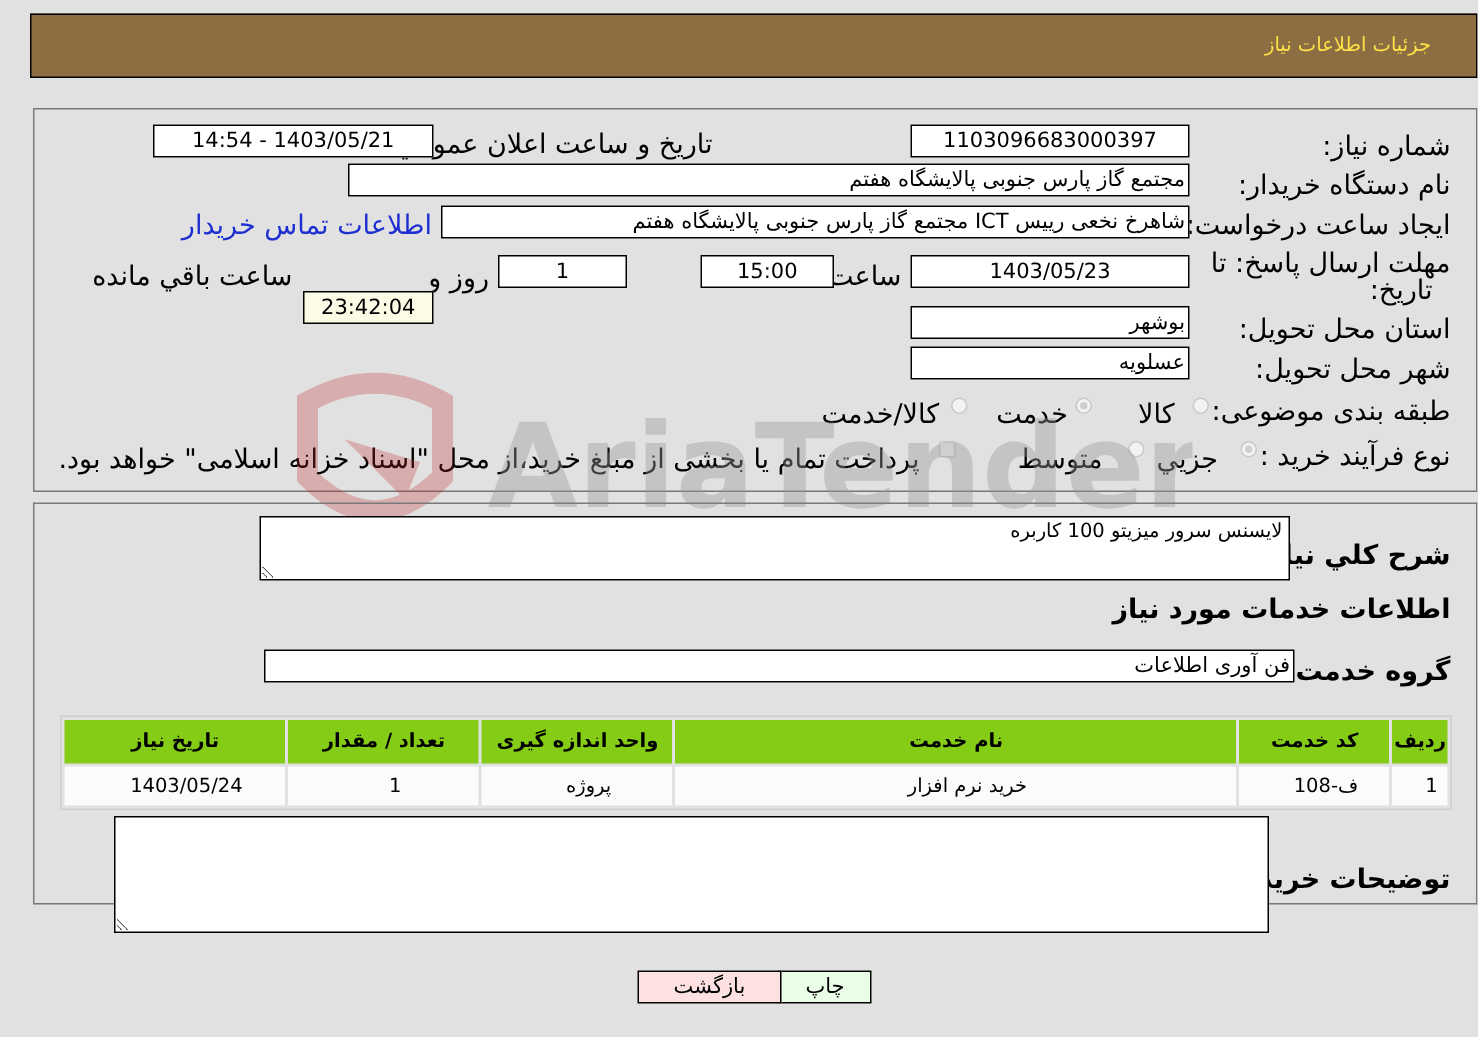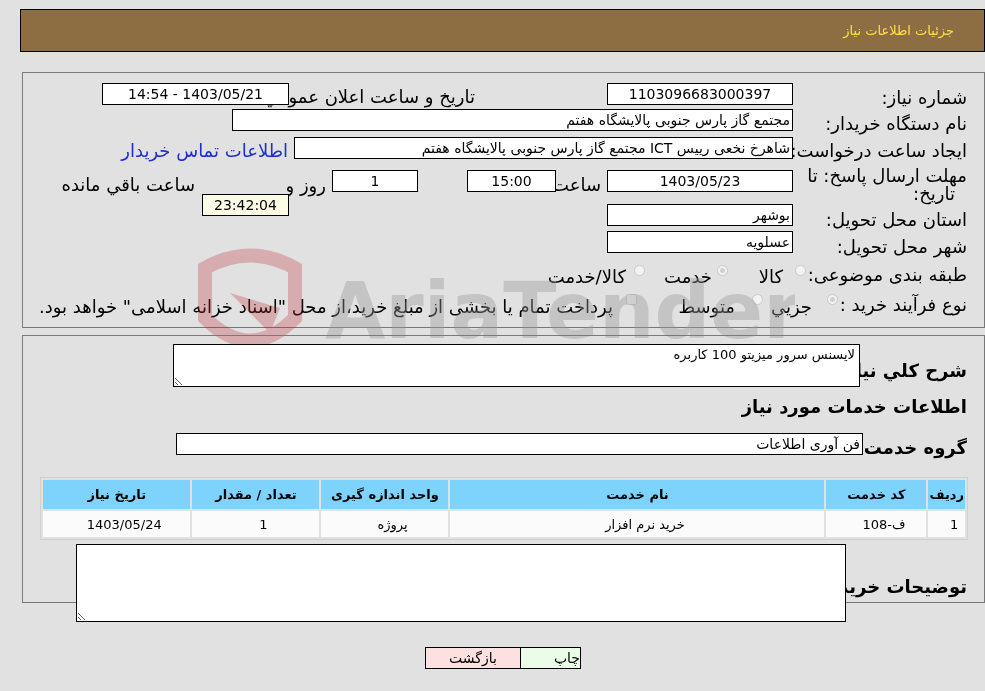--- a/index.html
+++ b/index.html
@@ -50,21 +50,21 @@
   textarea.ta {
     position: absolute; resize: both; border: 1px solid #000; background: #fff;
     box-sizing: border-box; font-family: "DejaVu Sans", sans-serif; font-size: 13px;
     direction: rtl; padding: 2px 4px; margin: 0;
   }
   table.grid {
     position: absolute; left: 40px; top: 477px; width: 928px; border-collapse: separate;
     border-spacing: 2px; background: #e1e1e1; border: 1px solid #cfcfcf; direction: rtl;
   }
   table.grid th {
-    background: #7dd3fc; font-weight: bold; font-size: 13px; height: 27px; 
+    background: #84cc16; font-weight: bold; font-size: 13px; height: 27px; 
     font-family: "DejaVu Sans", sans-serif;
   }
   table.grid td { background: #fbfbfb; height: 24px; text-align: center; font-size: 13px; padding-left: 16px; }
   .btn {
     position: absolute; height: 22px; border: 1px solid #000; box-sizing: border-box;
     font-size: 14px; text-align: center; line-height: 20px; cursor: pointer;
   }
   .watermark { position: absolute; left: 195px; top: 238px; width: 600px; height: 130px; pointer-events: none; }
 </style>
 </head>
@@ -158,14 +158,14 @@
       <td>پروژه</td>
       <td>1</td>
       <td>1403/05/24</td>
     </tr>
   </tbody>
 </table>
 
 <span class="lbl bold" style="right:18px; top:576px;">توضیحات خریدار:</span>
 <textarea class="ta" style="left: 76px; top: 544px; width: 770px; height: 78px;"></textarea>
 
-<div class="btn" style="left:519px; top:647px; width:62px; background:#eafde6;text-align:right;">چاپ</div>
+<div class="btn" style="left:519px; top:647px; width:62px; background:#eafde6;">چاپ</div>
 <div class="btn" style="left:425px; top:647px; width:96px; background:#fde0e0;">بازگشت</div>
 
 </body></html>

